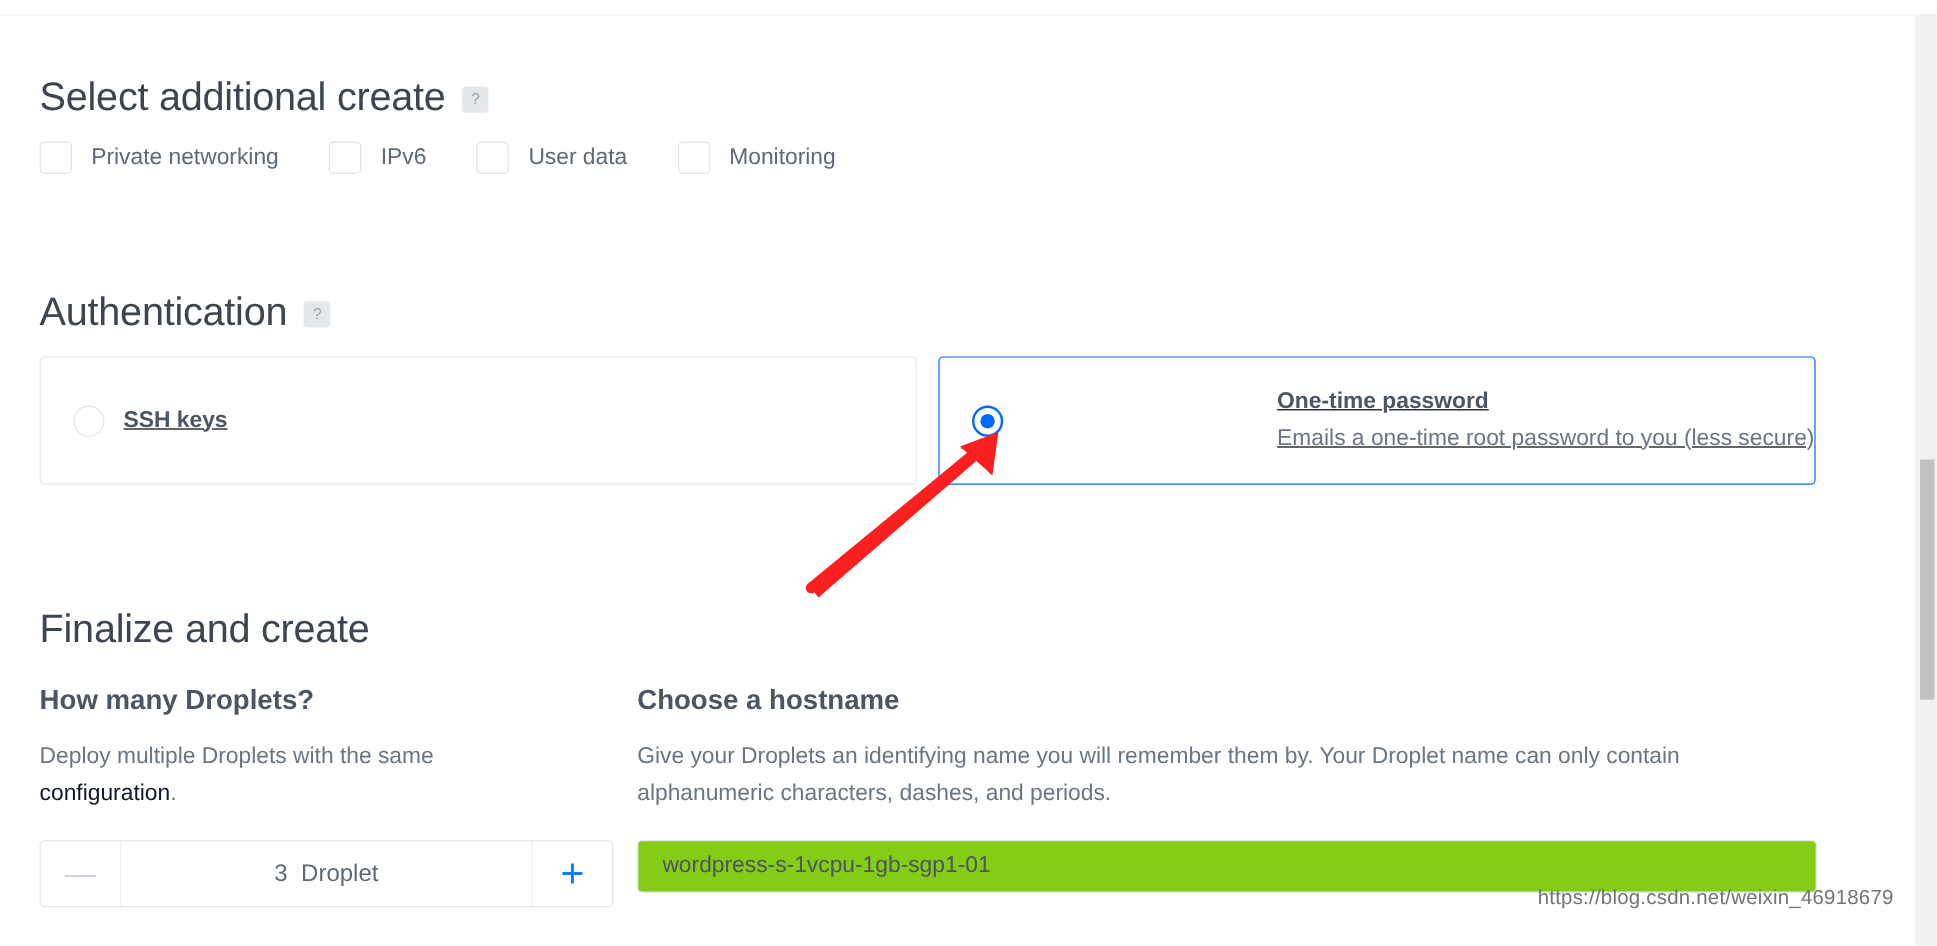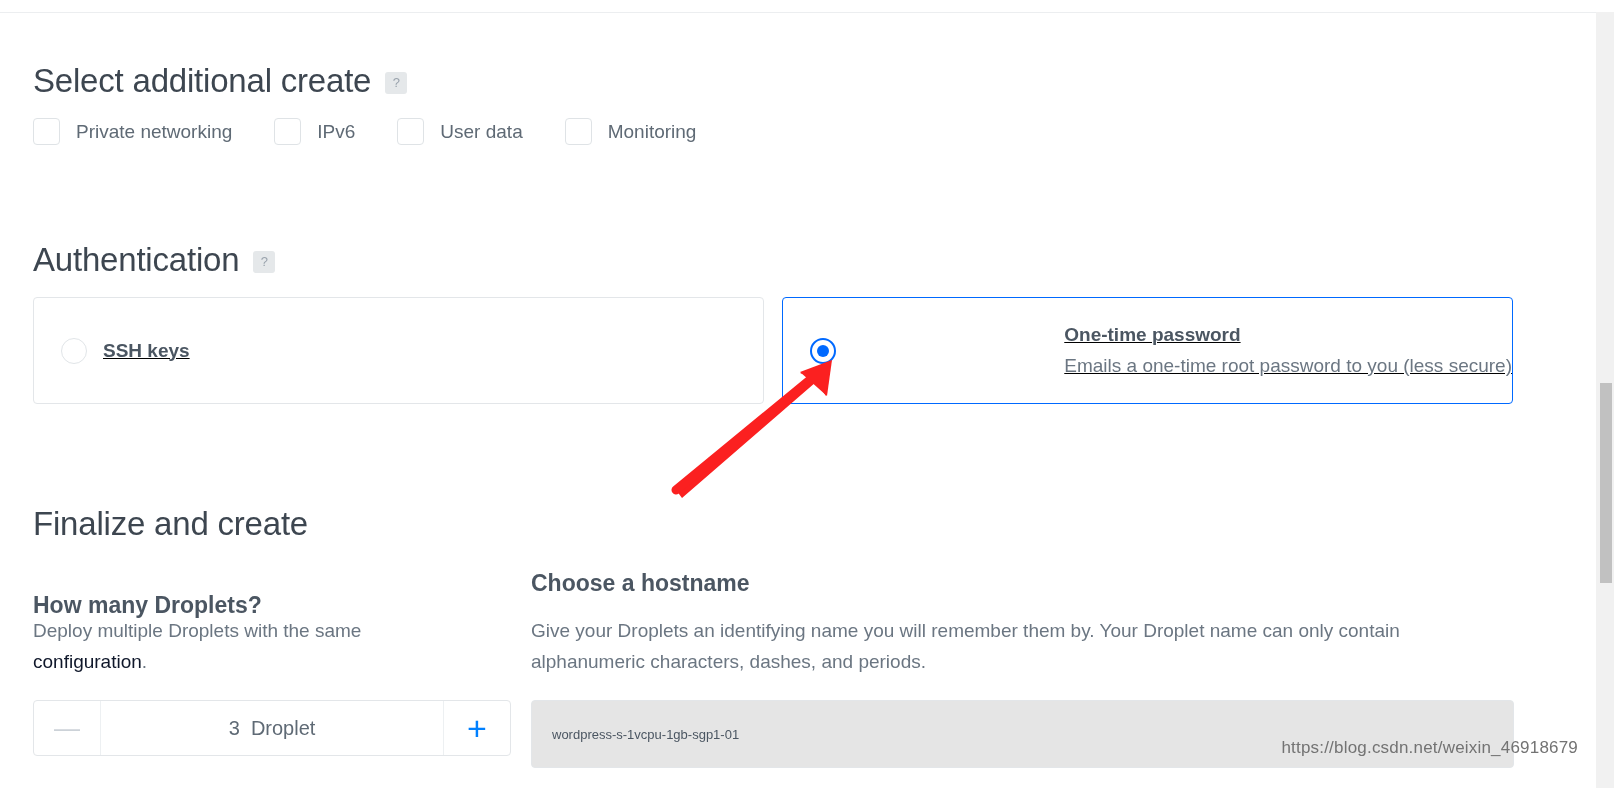--- a/index.html
+++ b/index.html
@@ -222,27 +222,27 @@
     color: #5f6a75;
     white-space: pre;
   }
 
   
   .host-input {
     position: absolute;
     left: 531px;
     top: 700px;
     width: 983px;
-    height: 68px;
+    height: 44px;
     box-sizing: border-box;
     border: 1px solid #e3e6e9;
     border-radius: 4px;
-    background: #e5e5e5;
+    background: #84cc16;
     font-family: "Liberation Sans", sans-serif;
-    font-size: 13px;
+    font-size: 19px;
     color: #4b5662;
     padding: 0 0 0 20px;
     outline: none;
   }
   .host-input::placeholder { color: #aab3bc; }
 
   
   .arrow-svg {
     position: absolute;
     left: 650px;
@@ -340,21 +340,21 @@
     <svg class="arrow-svg" viewBox="0 0 210 160">
       <path d="M26 140 L168 24 L150 24 L180 12 L176 46 L166 32 L32 148 Z" fill="#fb2020"></path>
       <path d="M26 140 L172 20" stroke="#fb2020" stroke-width="9" stroke-linecap="round" fill="none"></path>
       <path d="M150 22 L182 10 L177 46 Z" fill="#fb2020"></path>
     </svg>
 
     <div class="section-h1" style="top:505px;">
       <span>Finalize and create</span>
     </div>
 
-    <div class="sub-h2" style="left:33px; top:592px;">How many Droplets?</div>
+    <div class="sub-h2" style="left:33px; top:570px;">How many Droplets?</div>
 
     <div class="body-copy" style="left:33px; top:615px; width:400px;">
       <span>Deploy multiple Droplets with the same </span><a class="link" style="color: #0f172a;">configuration</a><span>.</span>
     </div>
 
     <div class="stepper">
       <div class="step-btn step-minus">—</div>
       <div class="step-value">3  Droplet</div>
       <div class="step-btn step-plus">+</div>
     </div>

